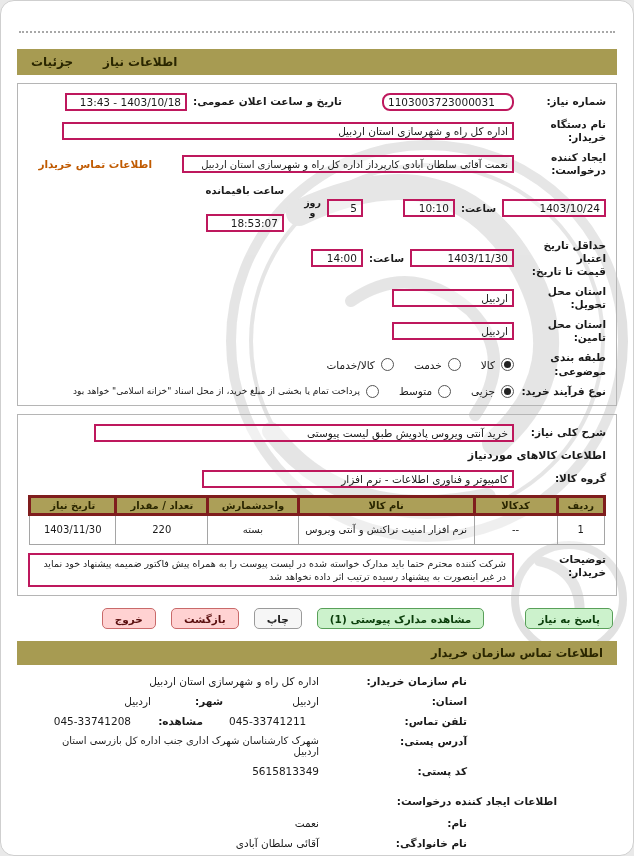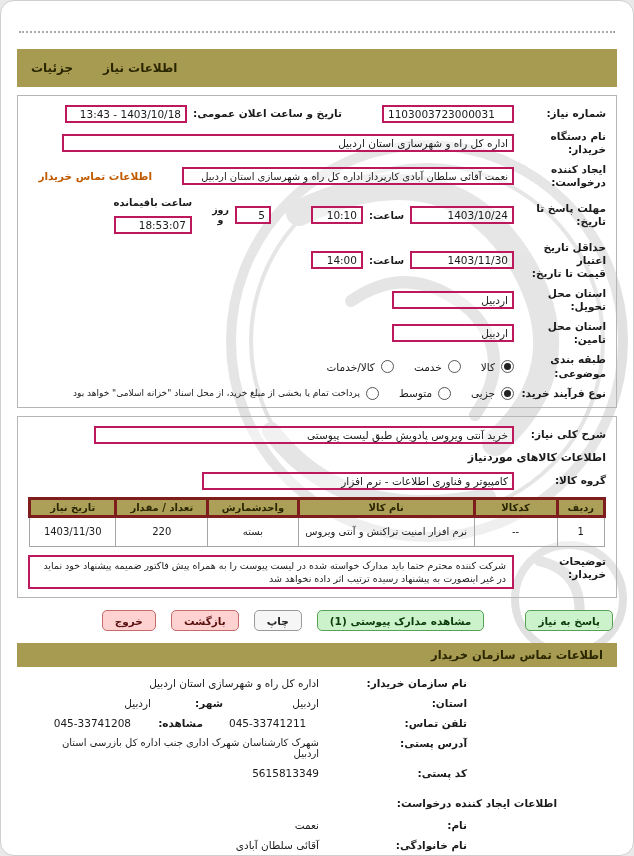--- a/index.html
+++ b/index.html
@@ -4,35 +4,35 @@
 <style>
   html,body{margin:0;padding:0;background:#e9e9e9;}
   body{width:634px;height:856px;font-family:"DejaVu Sans",sans-serif;}
   .page{position:relative;width:634px;height:856px;box-sizing:border-box;background:#ffffff;
         border:1px solid #cfcfcf;border-radius:14px;overflow:hidden;direction:rtl;color:#1a1a1a;}
   .watermark{position:absolute;top:0;right:0;z-index:0;pointer-events:none;}
   .content{position:relative;z-index:1;padding:0 16px;}
   .dotted{border-top:2px dotted #a8a8a8;margin:30px 2px 0;}
 
   .tabbar{margin:16px 0 8px;background:#a79b52;height:26px;display:flex;align-items:center;
-          direction:ltr;padding:6px 14px;gap:30px;color:#2a2600;font-weight:bold;font-size:12px;}
+          direction:ltr;padding:0 14px;gap:30px;color:#2a2600;font-weight:bold;font-size:12px;}
   .tab{cursor:pointer;}
 
   .panel{border:1px solid #b5b5b5;background:rgba(255,255,255,0.15);padding:9px 10px 4px;margin-bottom:8px;}
   .frow{display:flex;align-items:center;gap:6px;margin-bottom:7px;font-size:10.5px;}
   .lbl{font-weight:bold;width:86px;flex:none;white-space:pre-line;line-height:1.25;font-size:10.5px;}
   .slbl{font-weight:bold;font-size:10px;flex:none;}
   .val{border:2px solid #be185d;background:rgba(255,255,255,0.45);min-height:18px;display:flex;
        align-items:center;padding:0 4px;font-size:10.5px;box-sizing:border-box;flex:none;}
-  .ltr{direction:ltr;unicode-bidi:isolate;}
+  .ltr{direction:ltr;unicode-bidi:isolate;border-radius:8px;}
   .w36{width:36px}.w50{width:52px}.w80{width:78px}.w105{width:104px}.w120{width:122px}
   .w130{width:132px}.w310{width:312px}.w330{width:332px}.w420{width:420px}.flex1{flex:1;text-align:right;}
   .spacer28{width:28px;flex:none;}
   .stack{white-space:pre-line;text-align:center;font-size:9.5px;font-weight:bold;line-height:1.1;flex:none;}
-  .remaining{display:flex;flex-direction:column;align-items:center;gap:8px;margin-right:14px;flex:none;}
+  .remaining{display:flex;flex-direction:column;align-items:center;gap:18px;margin-right:14px;flex:none;}
   .link{color:#c05a00;font-weight:bold;font-size:10.5px;cursor:pointer;margin-right:24px;white-space:nowrap;}
   .radio{width:11px;height:11px;border:1px solid #555;border-radius:50%;background:#fff;
          position:relative;flex:none;display:inline-block;cursor:pointer;}
   .radio.checked::after{content:"";position:absolute;inset:2px;background:#222;border-radius:50%;}
   .opt{font-size:10.5px;flex:none;}
   .note{font-size:9px;flex:none;}
   .mr14{margin-right:14px;}
 
   .sectitle{font-weight:bold;font-size:11px;margin:2px 0 8px;}
   .goods-table{width:100%;border-collapse:collapse;margin:2px 0 8px;}
@@ -103,22 +103,20 @@
       </div>
 
       <div class="frow">
         <span class="lbl">ایجاد کننده
 درخواست:</span>
         <span class="val w330" style="font-size:10px">نعمت آقائی سلطان آبادی کارپرداز اداره کل راه و شهرسازی استان اردبیل</span>
         <span class="link">اطلاعات تماس خریدار</span>
       </div>
 
       <div class="frow">
-        <span class="lbl">مهلت پاسخ تا
-تاریخ:</span>
         <span class="val w105">1403/10/24</span>
         <span class="slbl">ساعت:</span>
         <span class="val w50">10:10</span>
         <span class="spacer28"></span>
         <span class="val w36">5</span>
         <span class="stack">روز
 و</span>
         <span class="remaining">
           <span class="slbl">ساعت باقیمانده</span>
           <span class="val w80">18:53:07</span>

